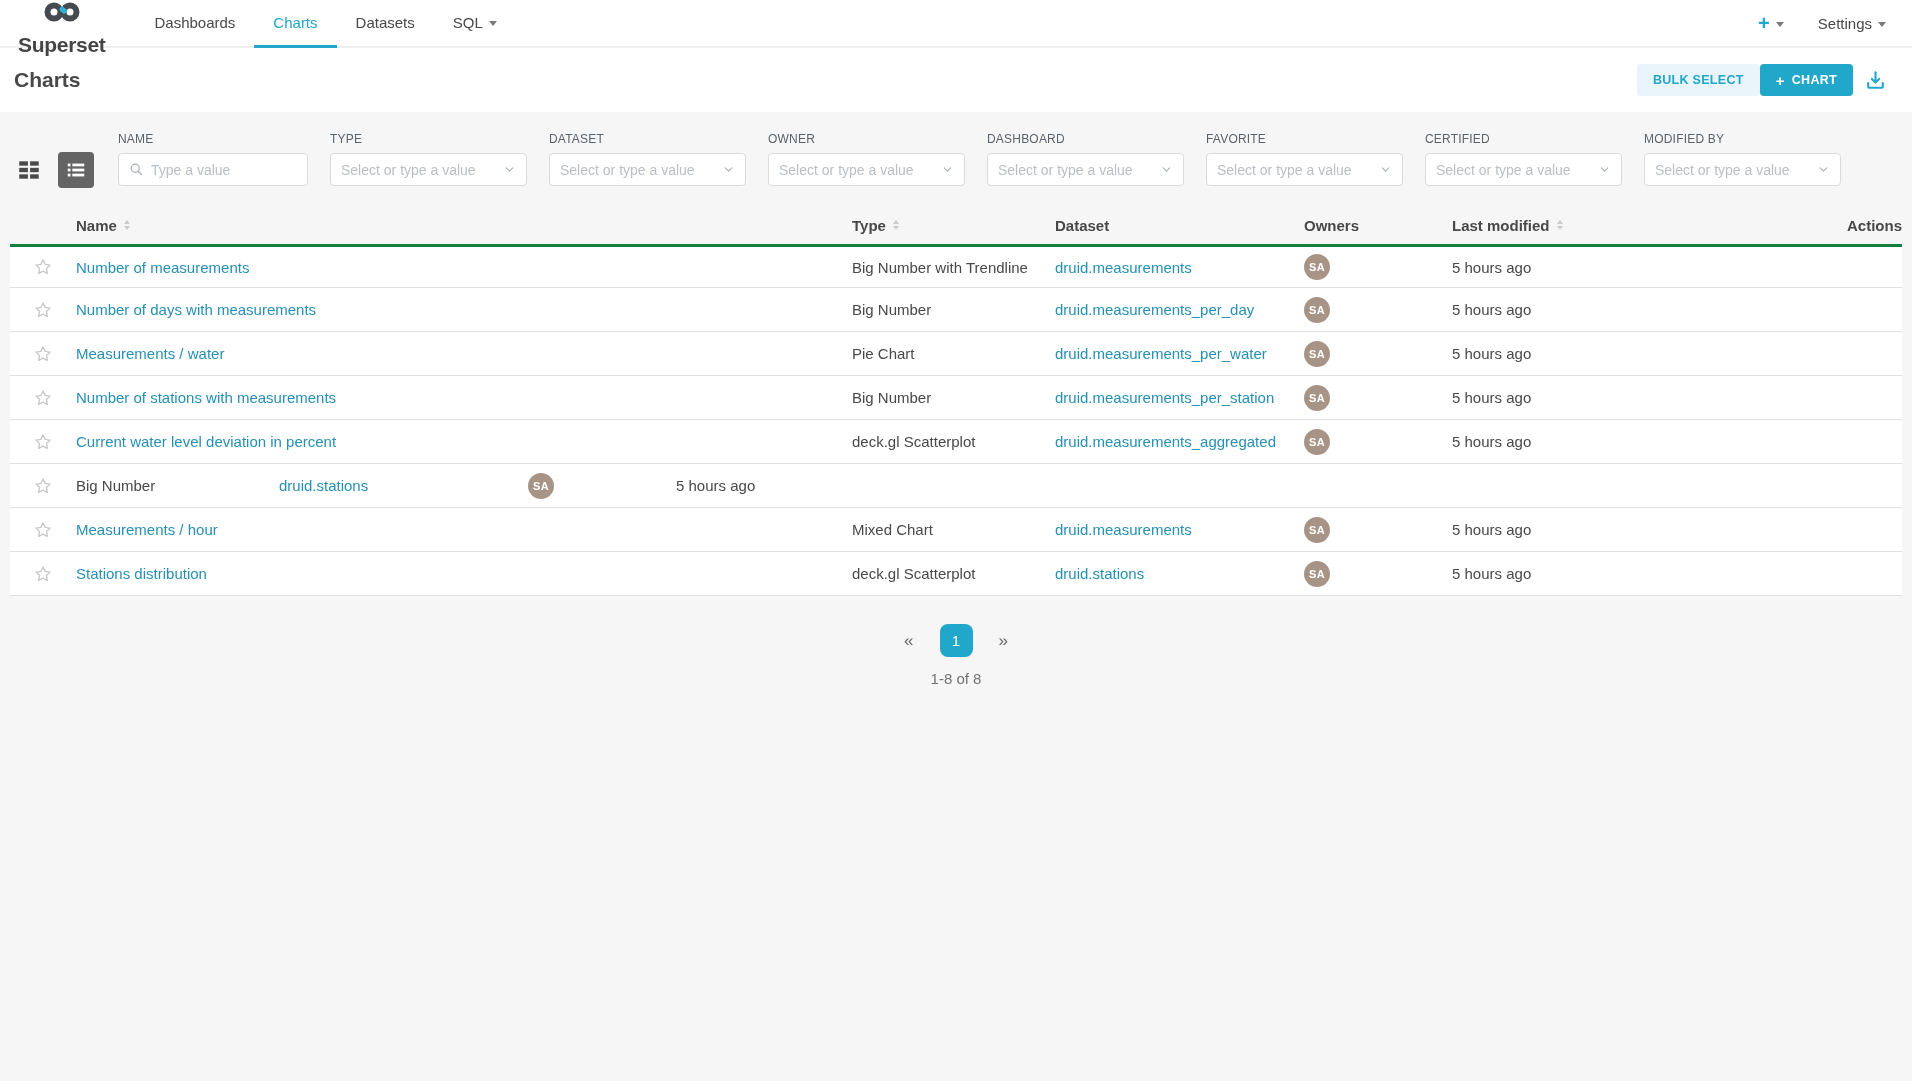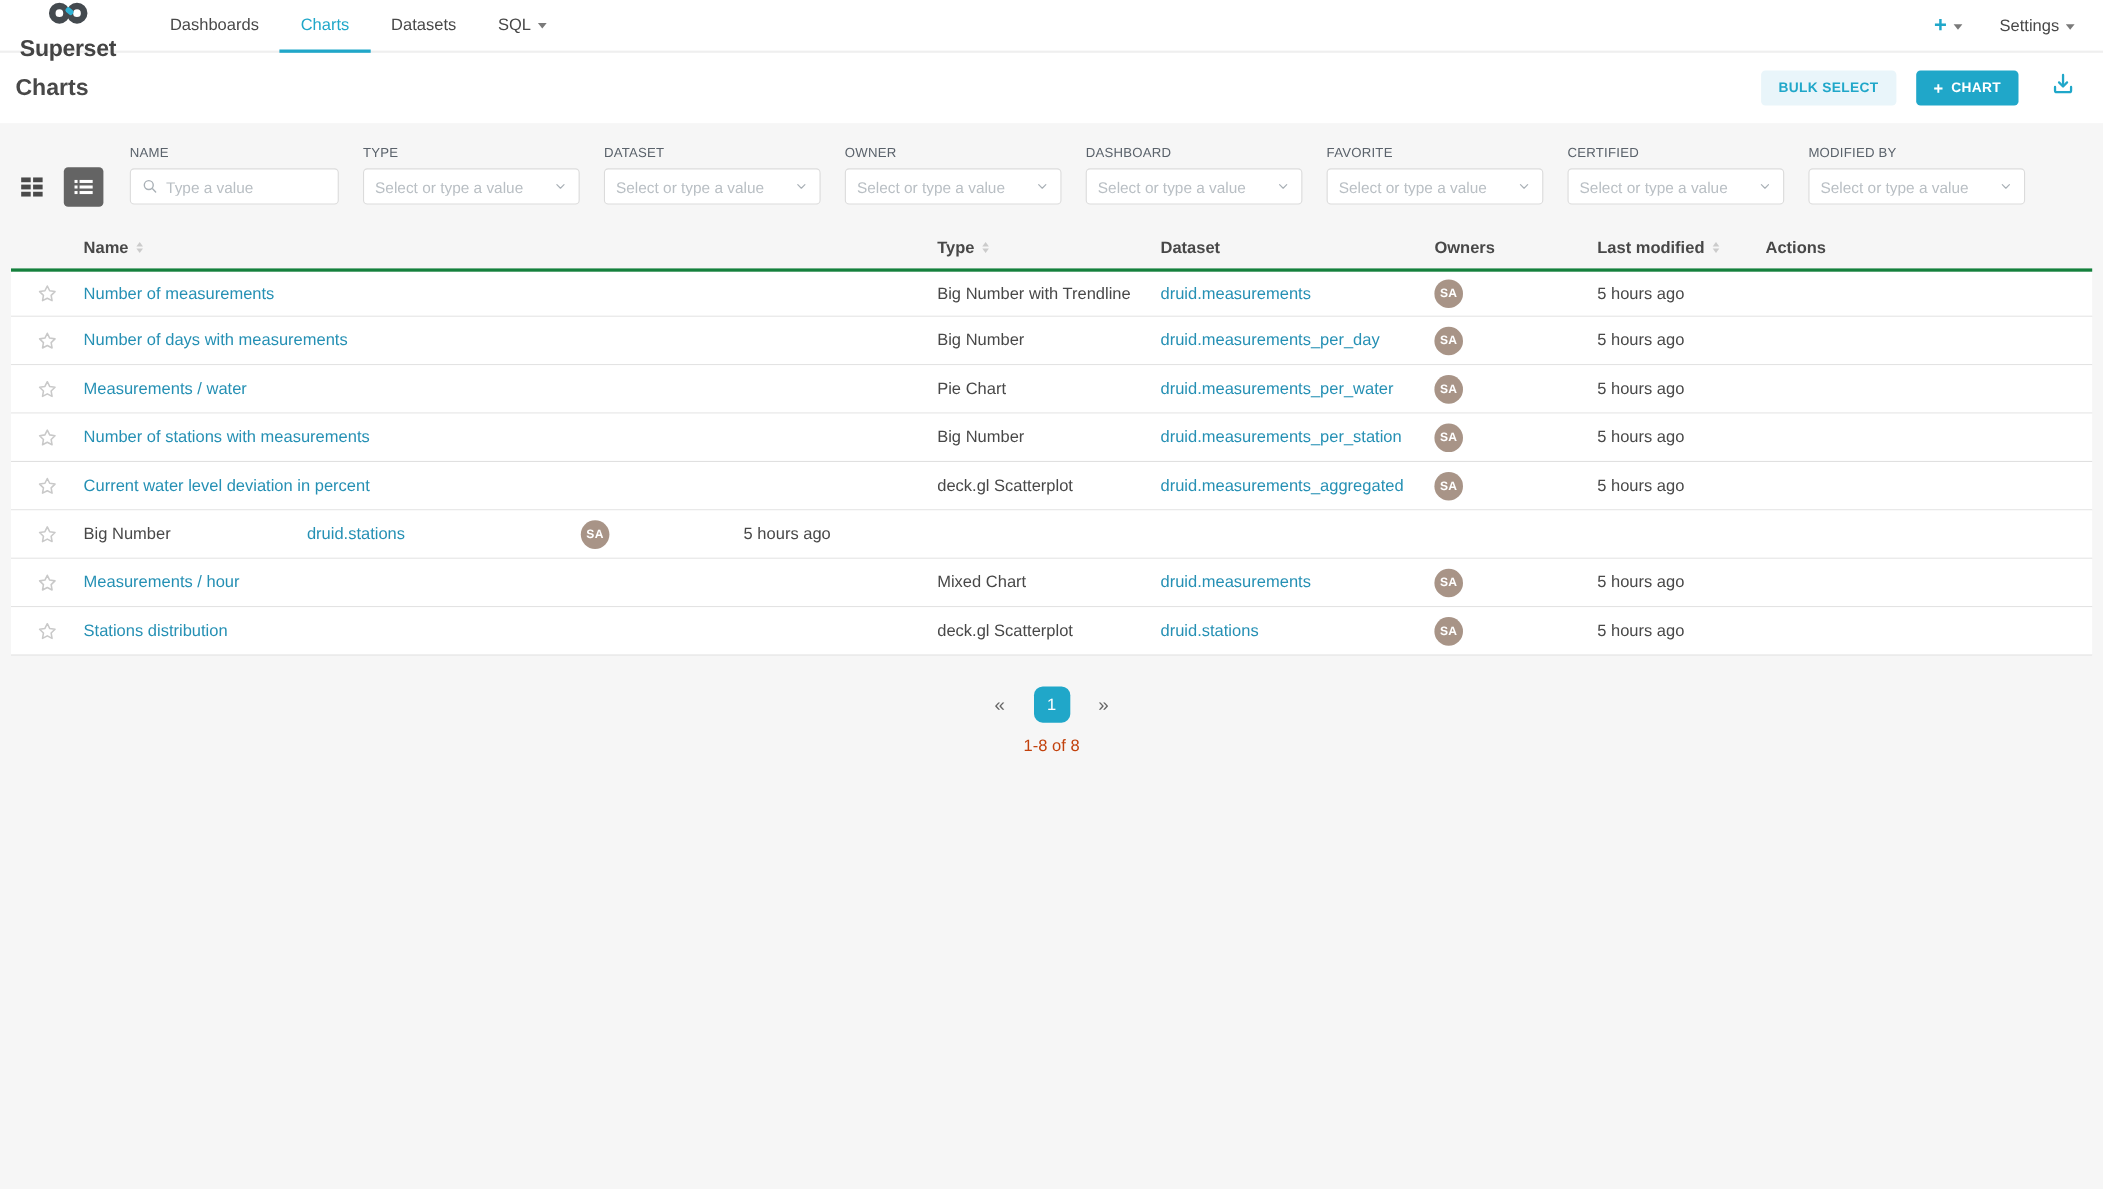--- a/index.html
+++ b/index.html
@@ -31,21 +31,21 @@
   .caret {
     width:0; height:0; border-left:4px solid transparent; border-right:4px solid transparent;
     border-top:5px solid #7a7a7a; display:inline-block; margin-left:6px; margin-top:2px;
   }
 
   
   .subheader {
     height:64px; background:#fff; display:flex; align-items:center; padding:0 24px 0 14px;
   }
   .page-title { font-size:21px; font-weight:bold; color:#484848; }
-  .subheader-actions { margin-left:auto; display:flex; align-items:flex-start; gap:18px; }
+  .subheader-actions { margin-left:auto; display:flex; align-items:center; }
   .btn { height:32px; border:none; border-radius:4px; font-family:inherit; font-weight:bold;
          font-size:12.5px; letter-spacing:0.3px; padding:0 16px; cursor:pointer; }
   .btn-secondary { background:#E9F5FA; color:var(--accent,#20A7C9); }
   .btn-primary { background:var(--accent,#20A7C9); color:#fff; display:flex; align-items:center; gap:7px; }
   .btn-primary .plus { font-size:15px; font-weight:bold; line-height:1; }
   .download-btn { display:flex; align-items:center; margin-left:10px; cursor:pointer; }
 
   
   .filter-bar { display:flex; align-items:flex-end; padding:20px 14px 20px 14px; gap:24px; }
   .view-toggles { display:flex; align-items:center; gap:14px; height:33px; }
@@ -79,38 +79,38 @@
   .trow {
     display:flex; align-items:center; height:44px; background:#fff; border-bottom:1px solid #E0E0E0;
   }
   .trow:first-of-type { border-top:3px solid #15803d; }
   .col-star { width:66px; display:flex; justify-content:center; }
   .col-name { width:776px; }
   .col-type { width:203px; }
   .col-dataset { width:249px; }
   .col-owners { width:148px; }
   .col-modified { width:153px; }
-  .col-actions { flex:1; }
+  .col-actions { flex:1;justify-content:flex-end; }
   .cell { font-size:15px; color:#484848; }
   .link { color:var(--link,#2590B4); text-decoration:none; cursor:pointer; }
   .star { cursor:pointer; display:flex; }
   .avatar {
     width:26px; height:26px; border-radius:50%; background:var(--avatar,#A89487);
     color:#fff; font-size:11px; font-weight:bold; display:flex; align-items:center;
     justify-content:center; letter-spacing:0.3px; cursor:default;
   }
 
   
   .pagination { display:flex; align-items:center; justify-content:center; gap:26px; margin-top:28px; }
   .page-arrow { color:#666; font-size:17px; cursor:pointer; user-select:none; }
   .page-current {
     width:33px; height:33px; background:var(--accent,#20A7C9); color:#fff; border-radius:8px;
     display:flex; align-items:center; justify-content:center; font-size:15px; cursor:pointer;
   }
-  .page-summary { text-align:center; margin-top:13px; color:#c2410c; font-size:15px; }
+  .page-summary { text-align:center; margin-top:13px; color:#737373; font-size:15px; }
 </style>
 </head>
 <body>
 
 <header class="navbar">
   <div class="brand">
     <span style="display:flex;">
       <svg width="38" height="24" viewBox="0 0 38 24">
         <circle cx="11" cy="12" r="6.5" fill="none" stroke="#444A4F" stroke-width="6"></circle>
         <circle cx="27" cy="12" r="6.5" fill="none" stroke="#444A4F" stroke-width="6"></circle>

